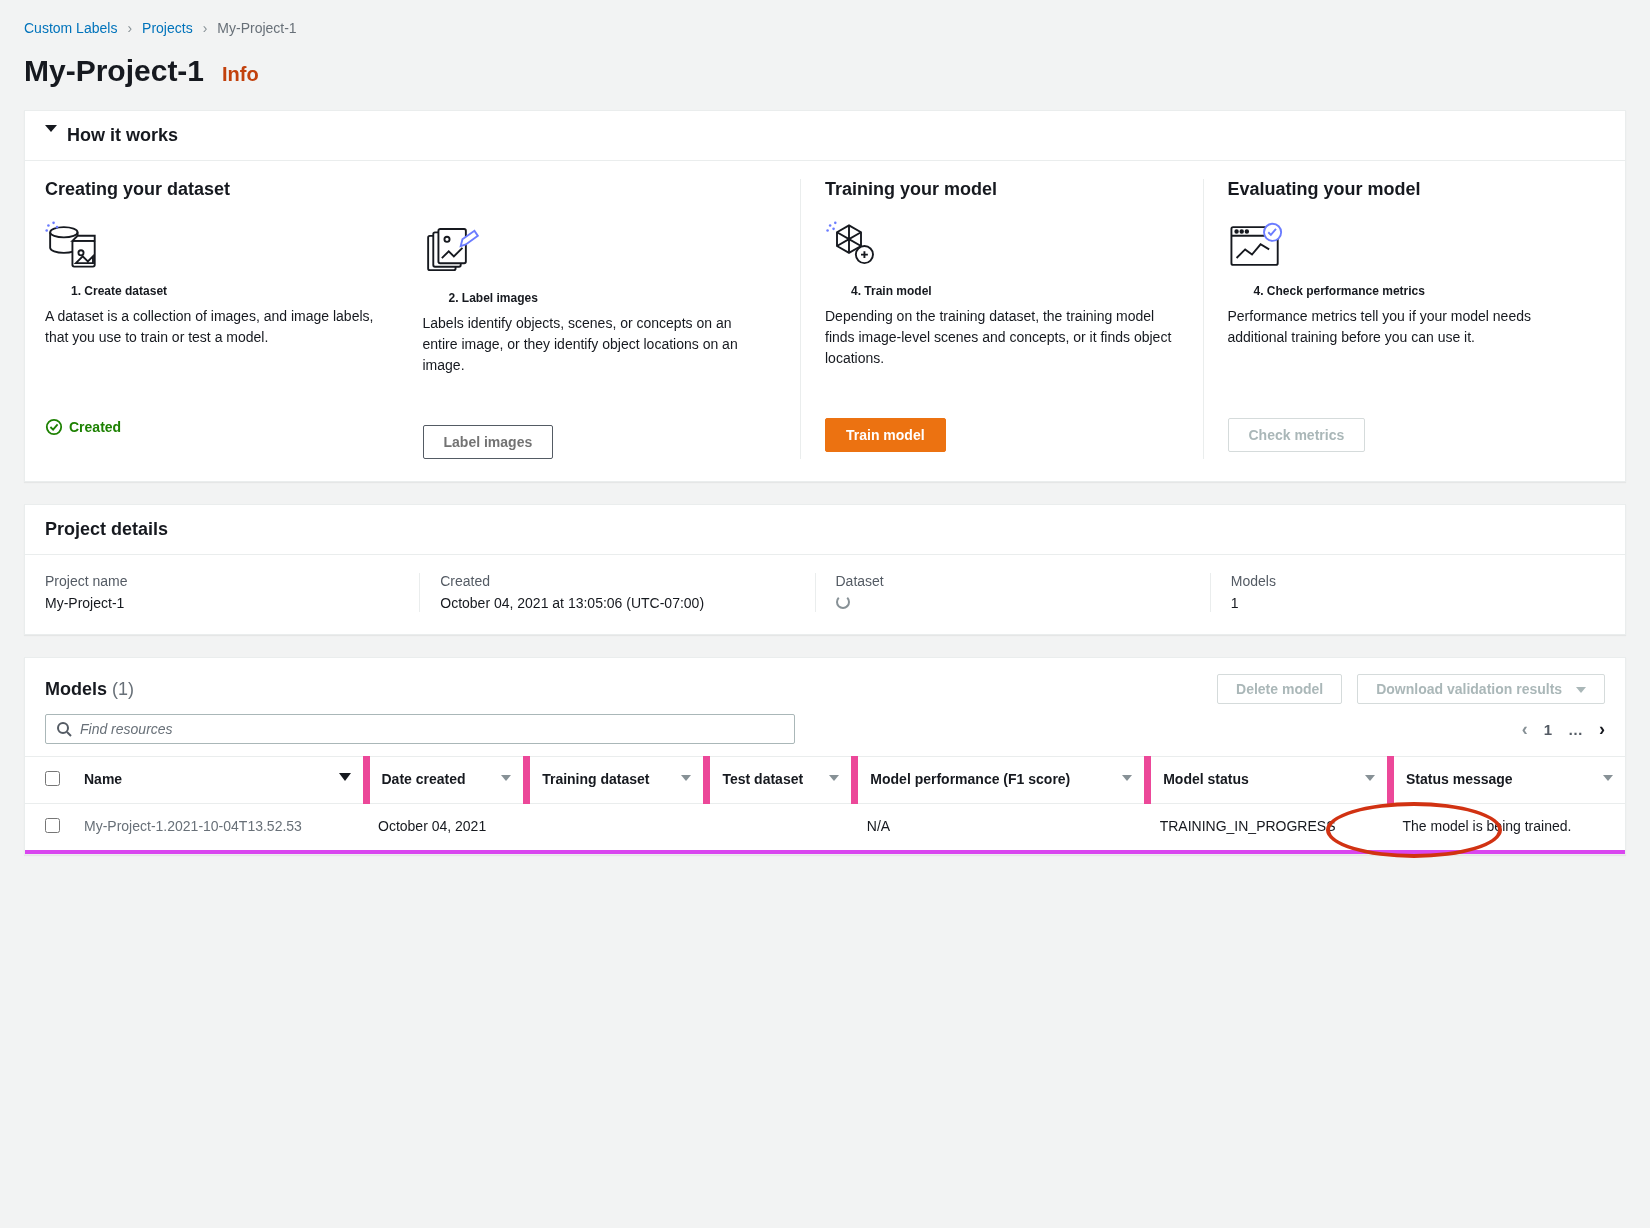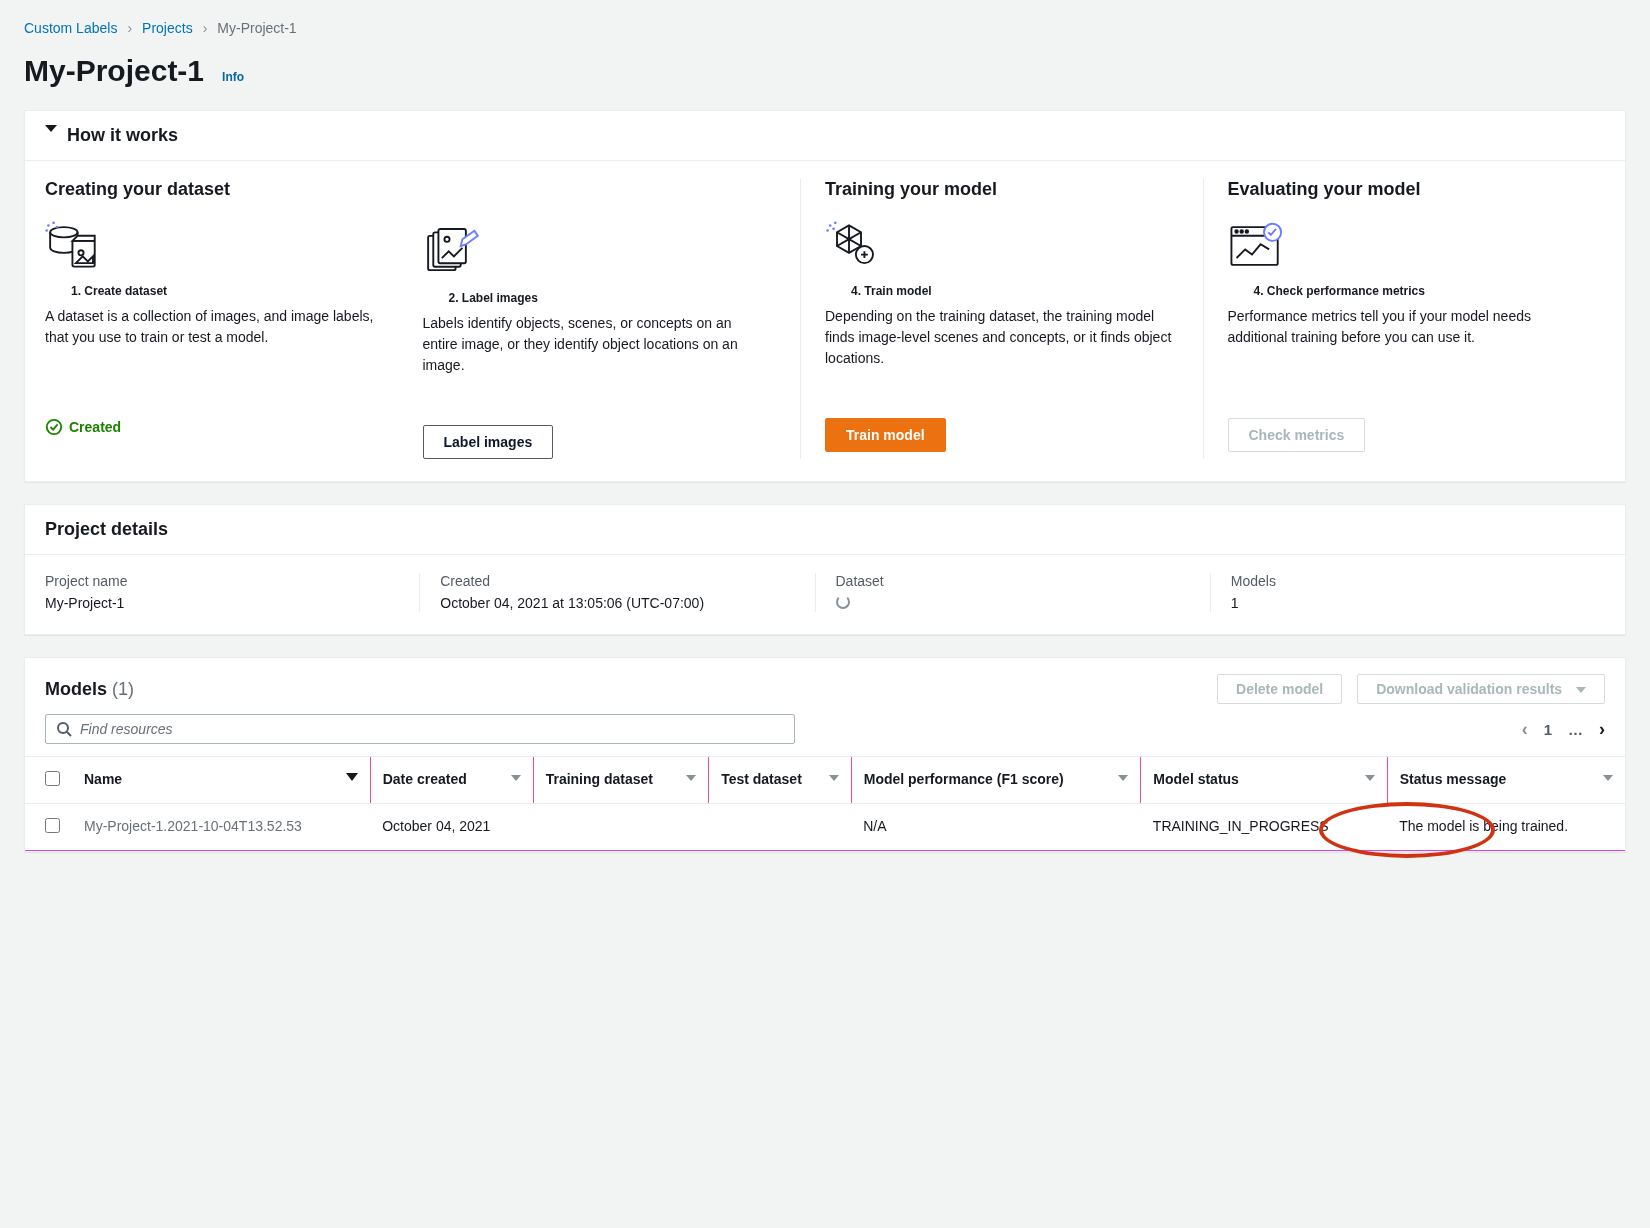--- a/index.html
+++ b/index.html
@@ -14,21 +14,21 @@
 
 
 .breadcrumb { display: flex; align-items: center; gap: 10px; font-size: 14px; margin-bottom: 18px; }
 .breadcrumb a { color: #0073bb; }
 .breadcrumb .sep { color: #879196; }
 .breadcrumb .current { color: #687078; }
 
 
 .page-header { display: flex; align-items: baseline; gap: 18px; margin-bottom: 22px; }
 .page-title { font-size: 30px; font-weight: 700; color: #16191f; }
-.info-link { color: #0369a1; font-size: 12px; font-weight: 600; }
+.info-link { color: #c2410c; font-size: 20px; font-weight: 600; }
 
 
 .panel {
   background: #fff;
   border: 1px solid #eaeded;
   box-shadow: 0 1px 1px rgba(0,0,0,0.05);
   margin-bottom: 22px;
 }
 .panel-header {
   padding: 14px 20px;
@@ -54,21 +54,21 @@
 .hiw-sep { width: 1px; background: #eaeded; margin: 0 24px 0 0; align-self: stretch; }
 .hiw-icon { height: 58px; margin-bottom: 10px; display: flex; align-items: flex-end; }
 .hiw-icon svg { width: 60px; height: 56px; }
 .hiw-step-title { font-size: 12px; font-weight: 700; margin-bottom: 8px; margin-left: 26px; }
 .hiw-desc { font-size: 14px; color: #16191f; line-height: 1.5; margin-bottom: 20px; min-height: 92px; }
 
 .btn {
   display: inline-block;
   border: 1px solid #545b64;
   background: #fff;
-  color: #0f172a;
+  color: #737373;
   font-weight: 700;
   font-size: 14px;
   padding: 8px 20px;
   cursor: pointer;
   border-radius: 2px;
 }
 .btn-primary { background: #ec7211; border-color: #ec7211; color: #fff; }
 .btn-disabled { border-color: #d5dbdb; color: #aab7b8; cursor: default; background:#fff; }
 
 .created-status { color: #1d8102; font-weight: 700; display: inline-flex; align-items: center; gap: 6px; }
@@ -125,33 +125,33 @@
   vertical-align: top; position: relative;
 }
 .models-table th .sort { float:right; color:#879196; font-size:11px; }
 .sort-tri {
   width:0;height:0;border-left:5px solid transparent;border-right:5px solid transparent;
   border-top:6px solid #879196; display:inline-block;
 }
 .sort-tri.solid { border-top-color:#16191f; border-top-width:8px; border-left-width:6px; border-right-width:6px; }
 .models-table td {
   padding: 14px 12px; font-size:14px; color:#16191f; vertical-align:top;
-  border-bottom:1px solid #d946ef;
+  border-bottom:4px solid #d946ef;
 }
 .models-table td.link { color:#687078; }
 .models-table input[type=checkbox]{ width:15px;height:15px; }
 
 .status-circle {
   position:absolute; border:4px solid #d13212; border-radius:50%;
   width: 176px; height: 56px; pointer-events:none;
   transform: translate(-10px, -16px);
 }
 .status-cell { position: relative; }
 
-.th-divider { border-left:1px solid #ec4899; }
+.th-divider { border-left:7px solid #ec4899; }
 </style>
 </head>
 <body>
 
 <nav class="breadcrumb">
   <a href="#">Custom Labels</a>
   <span class="sep">›</span>
   <a href="#">Projects</a>
   <span class="sep">›</span>
   <span class="current">My-Project-1</span>

